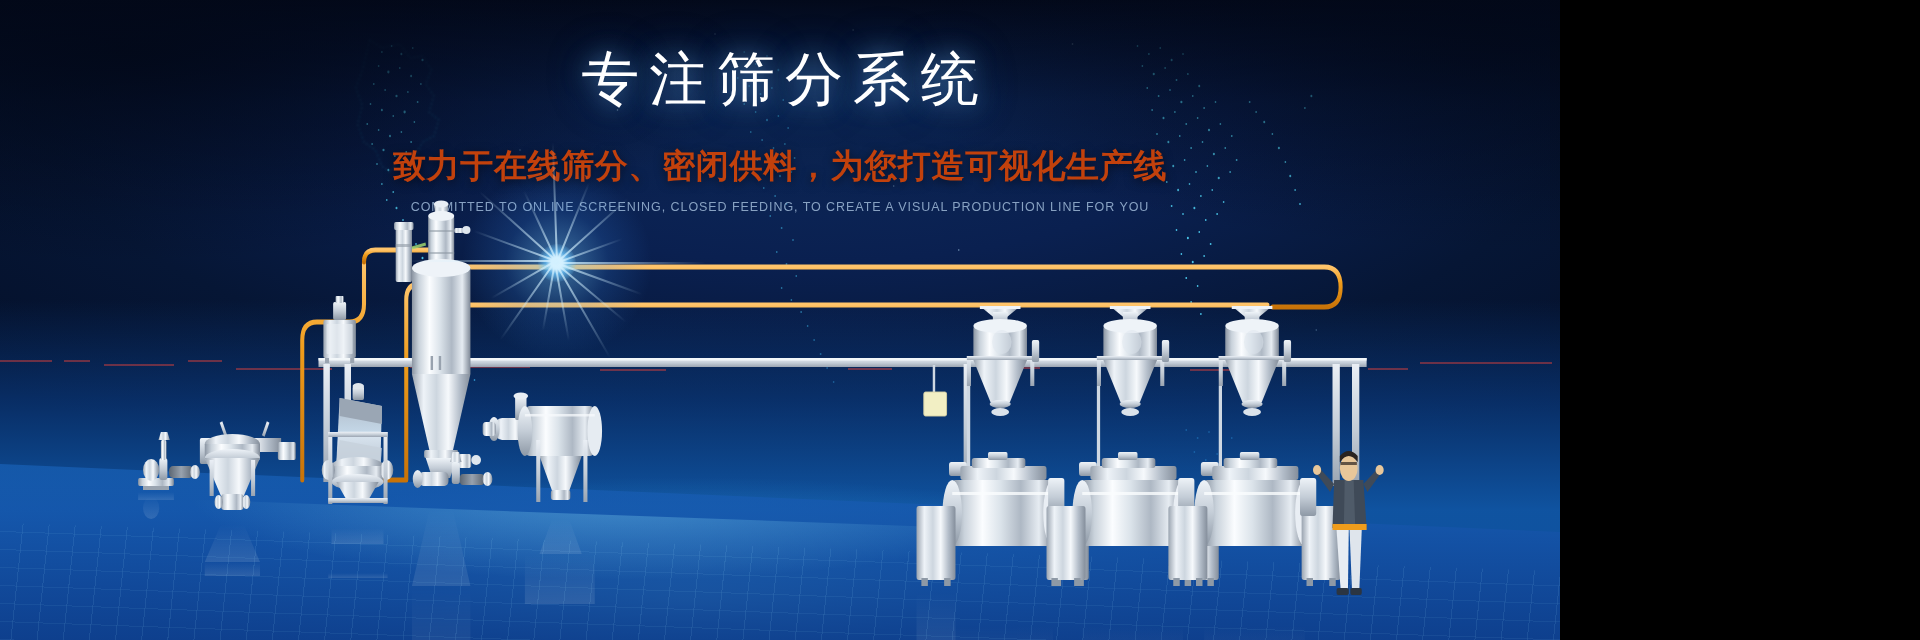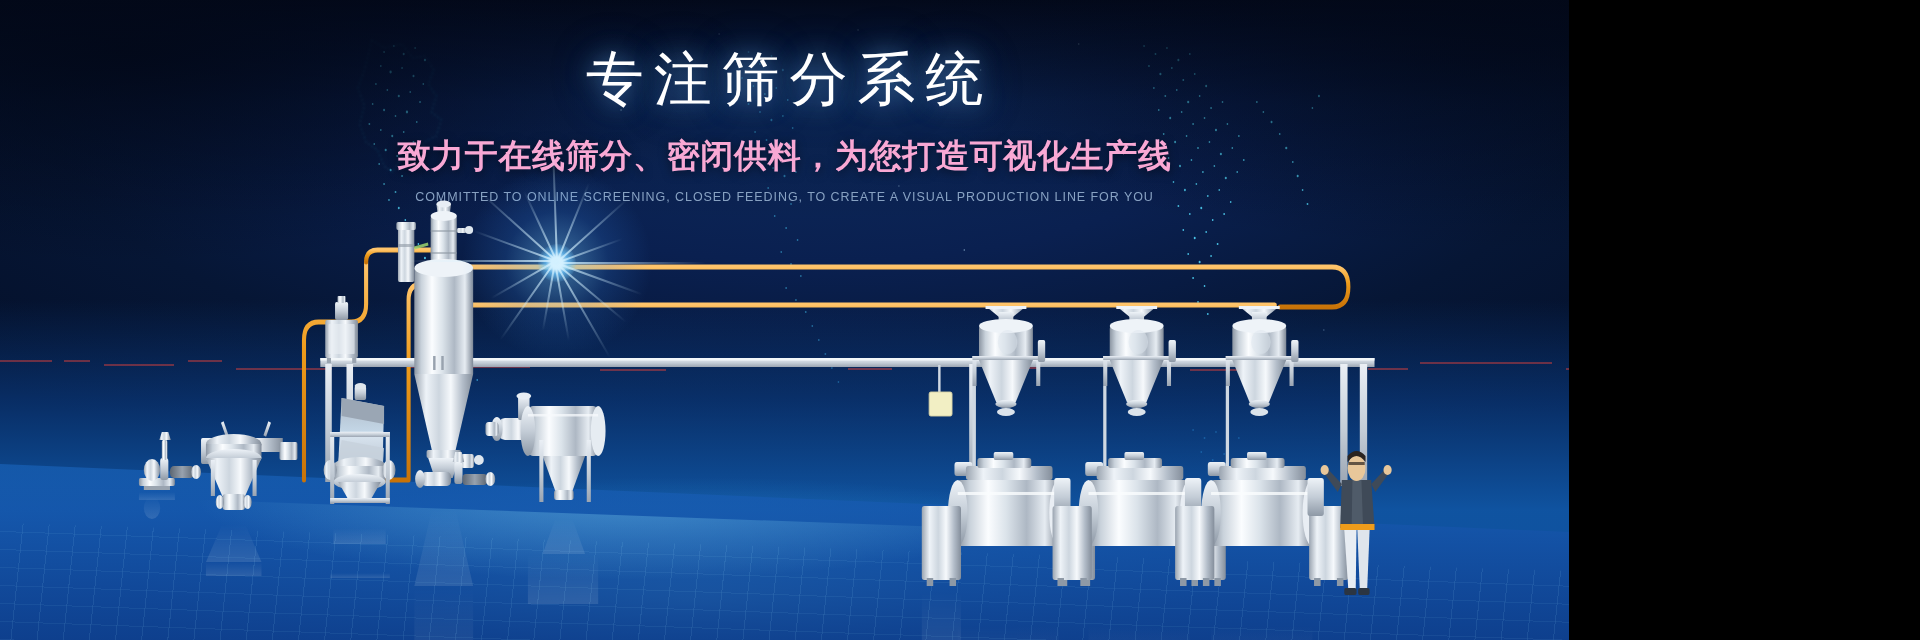--- a/index.html
+++ b/index.html
@@ -3,21 +3,20 @@
 <meta charset="utf-8">
 <style>
   html,body{margin:0;padding:0;background:#000;}
   body{font-family:"Liberation Sans","DejaVu Sans",sans-serif;}
 
   #banner{
     position:relative;
     width:1560px;height:640px;
     overflow:hidden;
     background:#061331;
-    padding-left:9px;
   }
 
   
   .bg-base{
     position:absolute;inset:0;
     background:
       radial-gradient(ellipse 1100px 420px at 52% 16%, #0d2a5c 0%, #0a2050 38%, #061635 70%, #04102a 100%);
   }
   .bg-vignette{
     position:absolute;inset:0;
@@ -86,22 +85,22 @@
     color:#ffffff;
     font-size:58px;
     line-height:1;
     font-weight:300;
     letter-spacing:.17em;
     text-indent:.17em;
     text-shadow:0 0 22px rgba(120,195,255,.55), 0 0 48px rgba(60,140,240,.35);
     font-family:"DejaVu Sans","Liberation Sans",sans-serif;
   }
   .subtitle{
-    margin-top:26px;
-    color:#f9a8d4;
+    margin-top:36px;
+    color:#c2410c;
     font-size:33px;
     font-weight:bold;
     letter-spacing:.02em;
     text-shadow:0 2px 10px rgba(0,0,0,.55);
     font-family:"DejaVu Sans","Liberation Sans",sans-serif;
   }
   .entext{
     margin-top:11px;
     color:#8fa9c9;
     font-size:12.5px;

